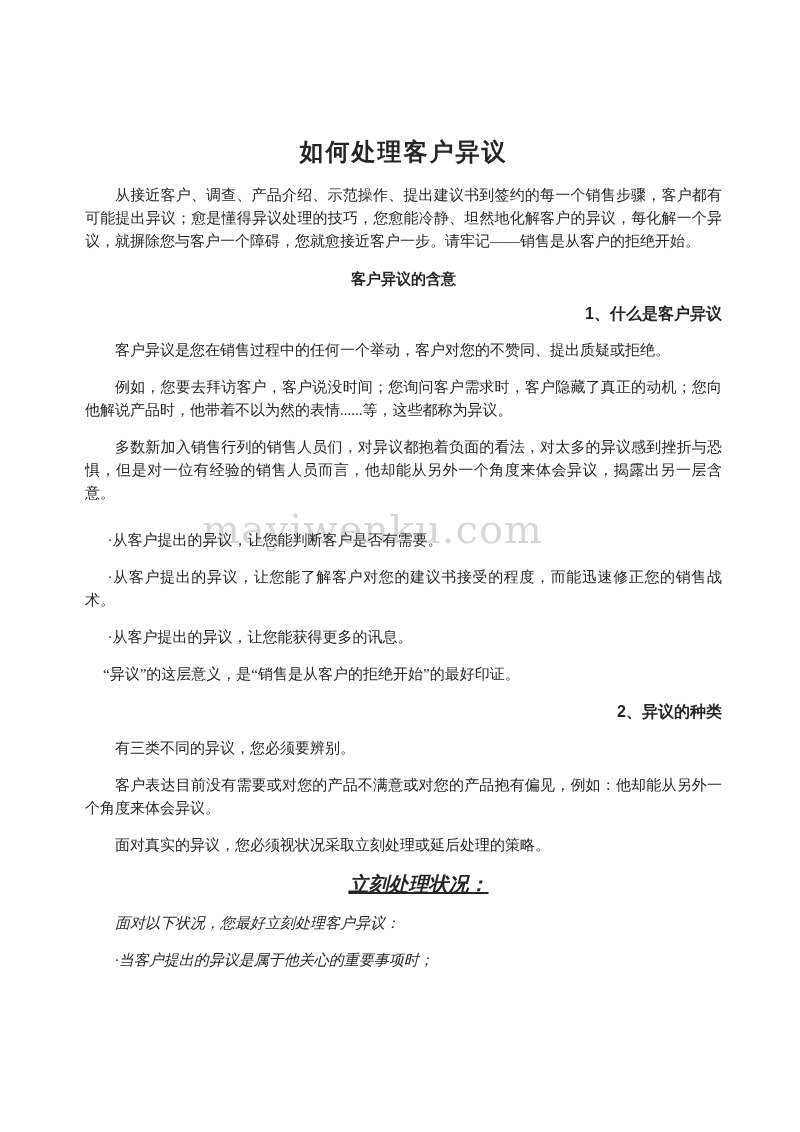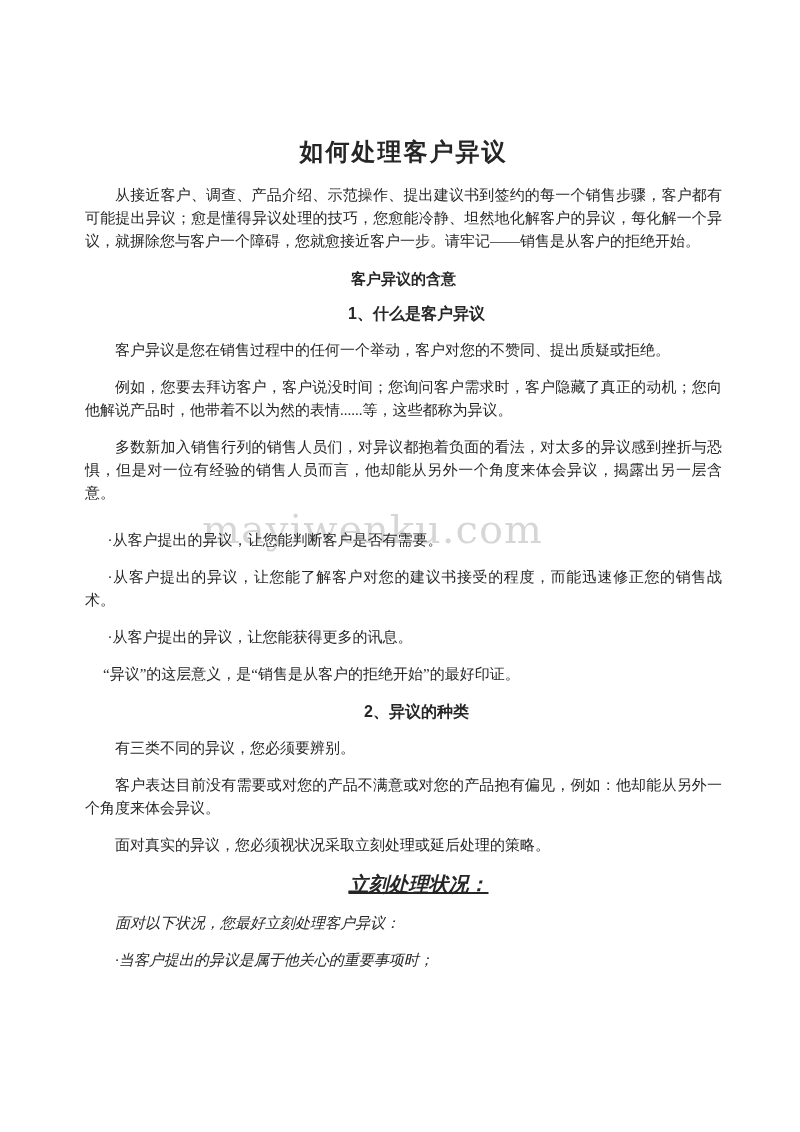--- a/index.html
+++ b/index.html
@@ -60,21 +60,21 @@
     margin: 13px 0 12px 0;
     line-height: 23px;
   }
   .num-head {
     font-family: "Liberation Sans", "DejaVu Sans", sans-serif;
     font-weight: 700;
     font-size: 16px;
     margin: 1px 0;
     line-height: 23px;
     padding-left: 26px;
-    text-align: center;
+    text-align: right;
   }
   .ital { font-style: italic; }
   .center-ital {
     font-style: italic;
     text-align: center;
     text-indent: 0;
   }
   .sub-head {
     font-family: "Liberation Sans", "DejaVu Sans", sans-serif;
     font-weight: 700;

